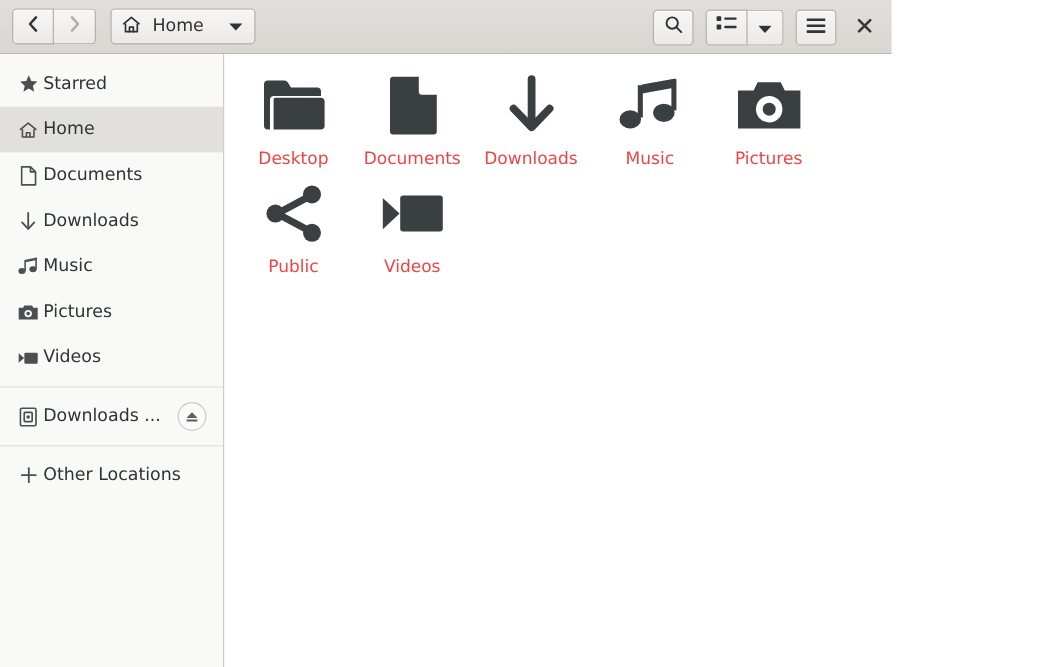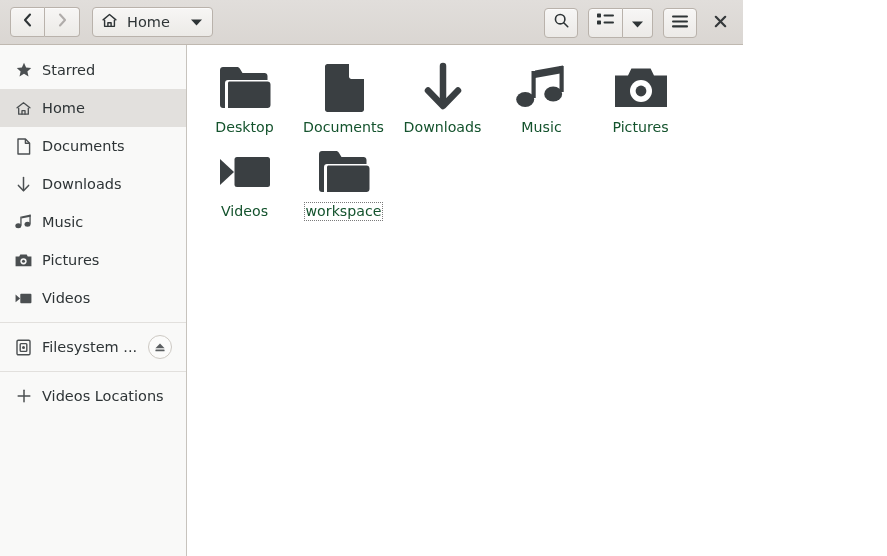--- a/index.html
+++ b/index.html
@@ -91,21 +91,21 @@
     border-right: 1px solid #c7c3bd;
     box-sizing: border-box;
     padding-top: 6px;
     overflow: hidden;
   }
   .side-item {
     height: 38px;
     display: flex;
     align-items: center;
     padding-left: 15px;
-    gap: 10px;
+    gap: 4px;
     box-sizing: border-box;
     cursor: default;
     position: relative;
   }
   .side-item.selected { background: #e2e0dd; }
   .side-item .s-icon {
     width: 17px; height: 17px;
     display: flex; align-items: center; justify-content: center;
     color: #4b4f51;
     flex: 0 0 auto;
@@ -152,24 +152,24 @@
     align-items: center;
     cursor: default;
     box-sizing: border-box;
   }
   .file-icon {
     width: 56px; height: 54px;
     display: flex; align-items: center; justify-content: center;
     color: #3a3f42;
   }
   .file-label {
-    margin-top: 3px;
+    margin-top: 9px;
     font-size: 14.2px;
     line-height: 17px;
-    color: #14532d;
+    color: #ef4444;
     max-width: 95px;
     word-break: break-word;
     padding: 0 1px;
     box-sizing: border-box;
     border: 1px dotted transparent;
   }
   .file-item.focused .file-label {
     border: 1px dotted #7a7a7a;
   }
 </style>
@@ -351,41 +351,41 @@
       <div class="side-sep"></div>
 
       <div class="side-item">
         <span class="s-icon">
           <svg width="15" height="17" viewBox="0 0 15 17" fill="none" stroke="#4b4f51" stroke-width="1.4" stroke-linejoin="round">
             <rect x="1" y="1.2" width="13" height="14.6" rx="1.3"></rect>
             <rect x="4.2" y="4.6" width="6.6" height="7.8" rx="0.8"></rect>
             <circle cx="7.5" cy="8.5" r="1.5" fill="#4b4f51" stroke="none"></circle>
           </svg>
         </span>
-        <span class="s-label">Filesystem ...</span>
+        <span class="s-label">Downloads ...</span>
         <span class="eject">
           <span>
             <svg width="12" height="11" viewBox="0 0 12 11" fill="#5a5e60">
               <polygon points="6,1.6 10.6,6.3 1.4,6.3"></polygon>
               <rect x="1.4" y="7.6" width="9.2" height="1.7" rx="0.6"></rect>
             </svg>
           </span>
         </span>
       </div>
 
       <div class="side-sep"></div>
 
       <div class="side-item">
         <span class="s-icon">
           <svg width="16" height="16" viewBox="0 0 16 16" fill="none" stroke="#4b4f51" stroke-width="1.5" stroke-linecap="round">
             <line x1="8" y1="2.2" x2="8" y2="13.8"></line>
             <line x1="2.2" y1="8" x2="13.8" y2="8"></line>
           </svg>
         </span>
-        <span class="s-label">Videos Locations</span>
+        <span class="s-label">Other Locations</span>
       </div>
 
     </div>
 
     <div class="content">
 
       <div class="file-item">
         <span class="file-icon">
           <svg width="56" height="48" viewBox="0 0 56 48" fill="#3a3f42">
             <path d="M3 6 C3 4.3 4.3 3 6 3 L20 3 C21.3 3 22.2 3.6 22.9 4.7 L25.5 9 L47.5 9 C49.2 9 50.5 10.3 50.5 12 L50.5 16 L11 16 C9.3 16 8 17.3 8 19 L8 44 L6 44 C4.3 44 3 42.7 3 41 Z"></path>
@@ -431,37 +431,40 @@
         <span class="file-icon">
           <svg width="54" height="44" viewBox="0 0 54 44" fill="#3a3f42">
             <path d="M1 9.5 L14 9.5 L17.4 2.5 L36.6 2.5 L40 9.5 L53 9.5 L53 41 L1 41 Z"></path>
             <circle cx="27" cy="25" r="11" fill="#ffffff"></circle>
             <circle cx="27" cy="25" r="5.4" fill="#3a3f42"></circle>
           </svg>
         </span>
         <span class="file-label">Pictures</span>
       </div>
 
+      <div class="file-item">
+        <span class="file-icon">
+          <svg width="52" height="48" viewBox="0 0 52 48" fill="none" stroke="#3a3f42" stroke-width="6">
+            <line x1="12" y1="24" x2="40" y2="9"></line>
+            <line x1="12" y1="24" x2="40" y2="39"></line>
+            <circle cx="10.5" cy="24" r="7.5" fill="#3a3f42" stroke="none"></circle>
+            <circle cx="41" cy="8" r="7.5" fill="#3a3f42" stroke="none"></circle>
+            <circle cx="41" cy="40" r="7.5" fill="#3a3f42" stroke="none"></circle>
+          </svg>
+        </span>
+        <span class="file-label">Public</span>
+      </div>
 
       <div class="file-item">
         <span class="file-icon">
           <svg width="54" height="42" viewBox="0 0 54 42" fill="#3a3f42">
             <polygon points="2,8 16,21 2,34"></polygon>
             <rect x="16.5" y="6" width="35.5" height="30" rx="2.5"></rect>
           </svg>
         </span>
         <span class="file-label">Videos</span>
       </div>
 
 
-      <div class="file-item focused">
-        <span class="file-icon">
-          <svg width="56" height="48" viewBox="0 0 56 48" fill="#3a3f42">
-            <path d="M3 6 C3 4.3 4.3 3 6 3 L20 3 C21.3 3 22.2 3.6 22.9 4.7 L25.5 9 L47.5 9 C49.2 9 50.5 10.3 50.5 12 L50.5 16 L11 16 C9.3 16 8 17.3 8 19 L8 44 L6 44 C4.3 44 3 42.7 3 41 Z"></path>
-            <path d="M11 19 C11 18.2 11.7 17.5 12.5 17.5 L50.5 17.5 C52.2 17.5 53.5 18.8 53.5 20.5 L53.5 41 C53.5 42.7 52.2 44 50.5 44 L11 44 Z"></path>
-          </svg>
-        </span>
-        <span class="file-label">workspace</span>
-      </div>
 
     </div>
   </div>
 </div>
 
 </body></html>

